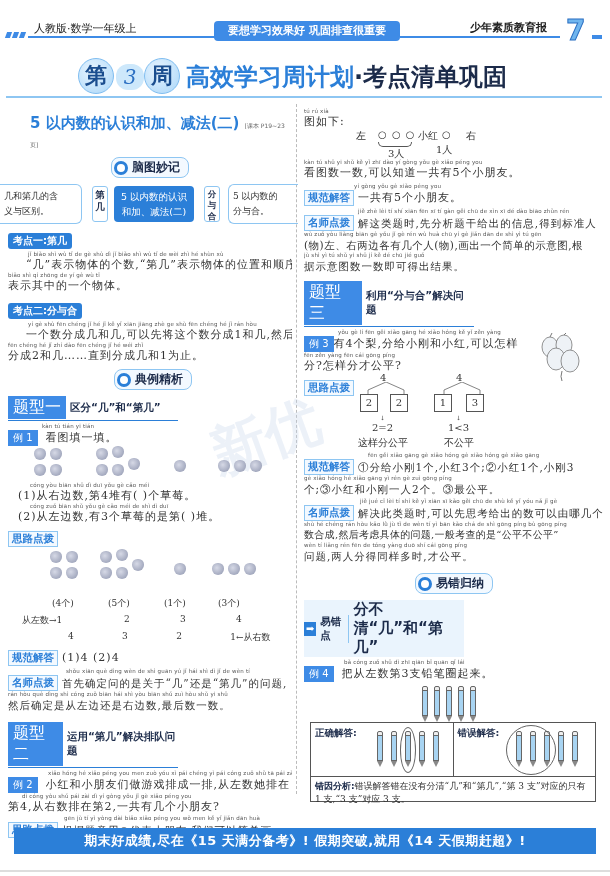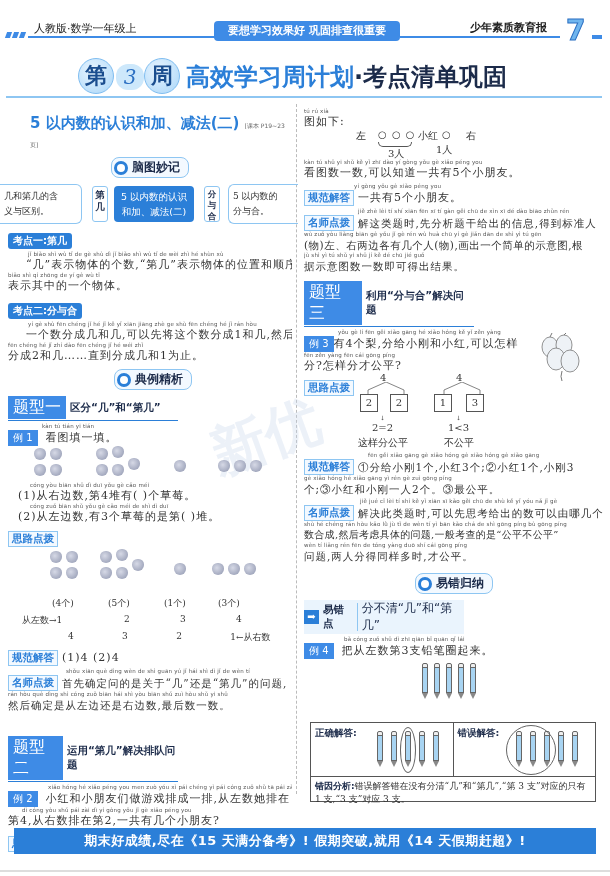--- a/index.html
+++ b/index.html
@@ -252,21 +252,21 @@
       <span class="cn">(1)4   (2)4</span>
     </div>
     <div class="py" style="padding-left:58px; margin-top:2px;">shǒu xiān què dìng wèn de shì guān yú    jǐ     hái shì    dì   jǐ     de wèn  tí</div>
     <div style="display:flex; align-items:center; gap:4px;">
       <span class="tag-outline">名师点拨</span>
       <span class="cn" style="font-size:10.5px;">首先确定问的是关于“几”还是“第几”的问题,</span>
     </div>
     <div class="py">rán hòu què dìng shì cóng zuǒ biān hái shì yòu biān shǔ    zuì hòu shǔ  yi  shǔ</div>
     <div class="cn" style="font-size:10.5px;">然后确定是从左边还是右边数,最后数一数。</div>
 
-    <div class="type-head" style="margin-top:24px;">
+    <div class="type-head" style="margin-top:10px;">
       <span class="tag-blue">题型二</span>
       <span class="tt">运用“第几”解决排队问题</span>
     </div>
     <div class="py" style="padding-left:40px; margin-top:2px;">xiǎo hóng hé xiǎo péng you men zuò yóu  xì  pái chéng  yì  pái   cóng zuǒ shǔ  tā  pái zài</div>
     <div style="display:flex; align-items:center; gap:8px;">
       <span class="tag-blue" style="background:#3e8be6; font-weight:normal; border-radius:0;">例 2</span>
       <span class="cn">小红和小朋友们做游戏排成一排,从左数她排在</span>
     </div>
     <div class="py" style="padding-left:14px;">dì      cóng yòu shǔ pái zài  dì        yí  gòng yǒu  jǐ   gè xiǎo péng you</div>
     <div class="cn">第4,从右数排在第2,一共有几个小朋友?</div>
@@ -381,21 +381,21 @@
     <div class="sec-head" style="margin-top:10px;">
       <div class="sec-pill">
           <span class="sec-dot"></span>
           <span>易错归纳</span>
         </div>
     </div>
 
     <div style="display:flex; align-items:center; gap:4px; background:#eaf4fd; width:160px;">
       <span style="display:inline-block; width:16px; height:14px; background:#2b7fd8; color:#fff; font-size:10px; text-align:center; line-height:14px;">➡</span>
       <span class="tt sans" style="font-size:10.5px; font-weight:bold; color:#1c2b4a; padding-right:4px; border-right:1px solid #8ec6f2;">易错点</span>
-      <span class="sans" style="font-size:12px; font-weight:normal; color:#1c2b4a;">分不清“几”和“第几”</span>
+      <span class="sans" style="font-size:15px; font-weight:bold; color:#1c2b4a;">分不清“几”和“第几”</span>
     </div>
     <div class="py" style="padding-left:40px; margin-top:2px;">bǎ cóng zuǒ shǔ  dì      zhī qiān  bǐ  quān  qǐ  lái</div>
     <div style="display:flex; align-items:center; gap:8px;">
       <span class="tag-blue" style="background:#3e8be6; font-weight:normal; border-radius:0;">例 4</span>
       <span class="cn">把从左数第3支铅笔圈起来。</span>
     </div>
 
     <div style="position:relative; height:44px;">
       <div class="pencil" style="left:118px; top:4px;">
           <div class="cap"></div>

